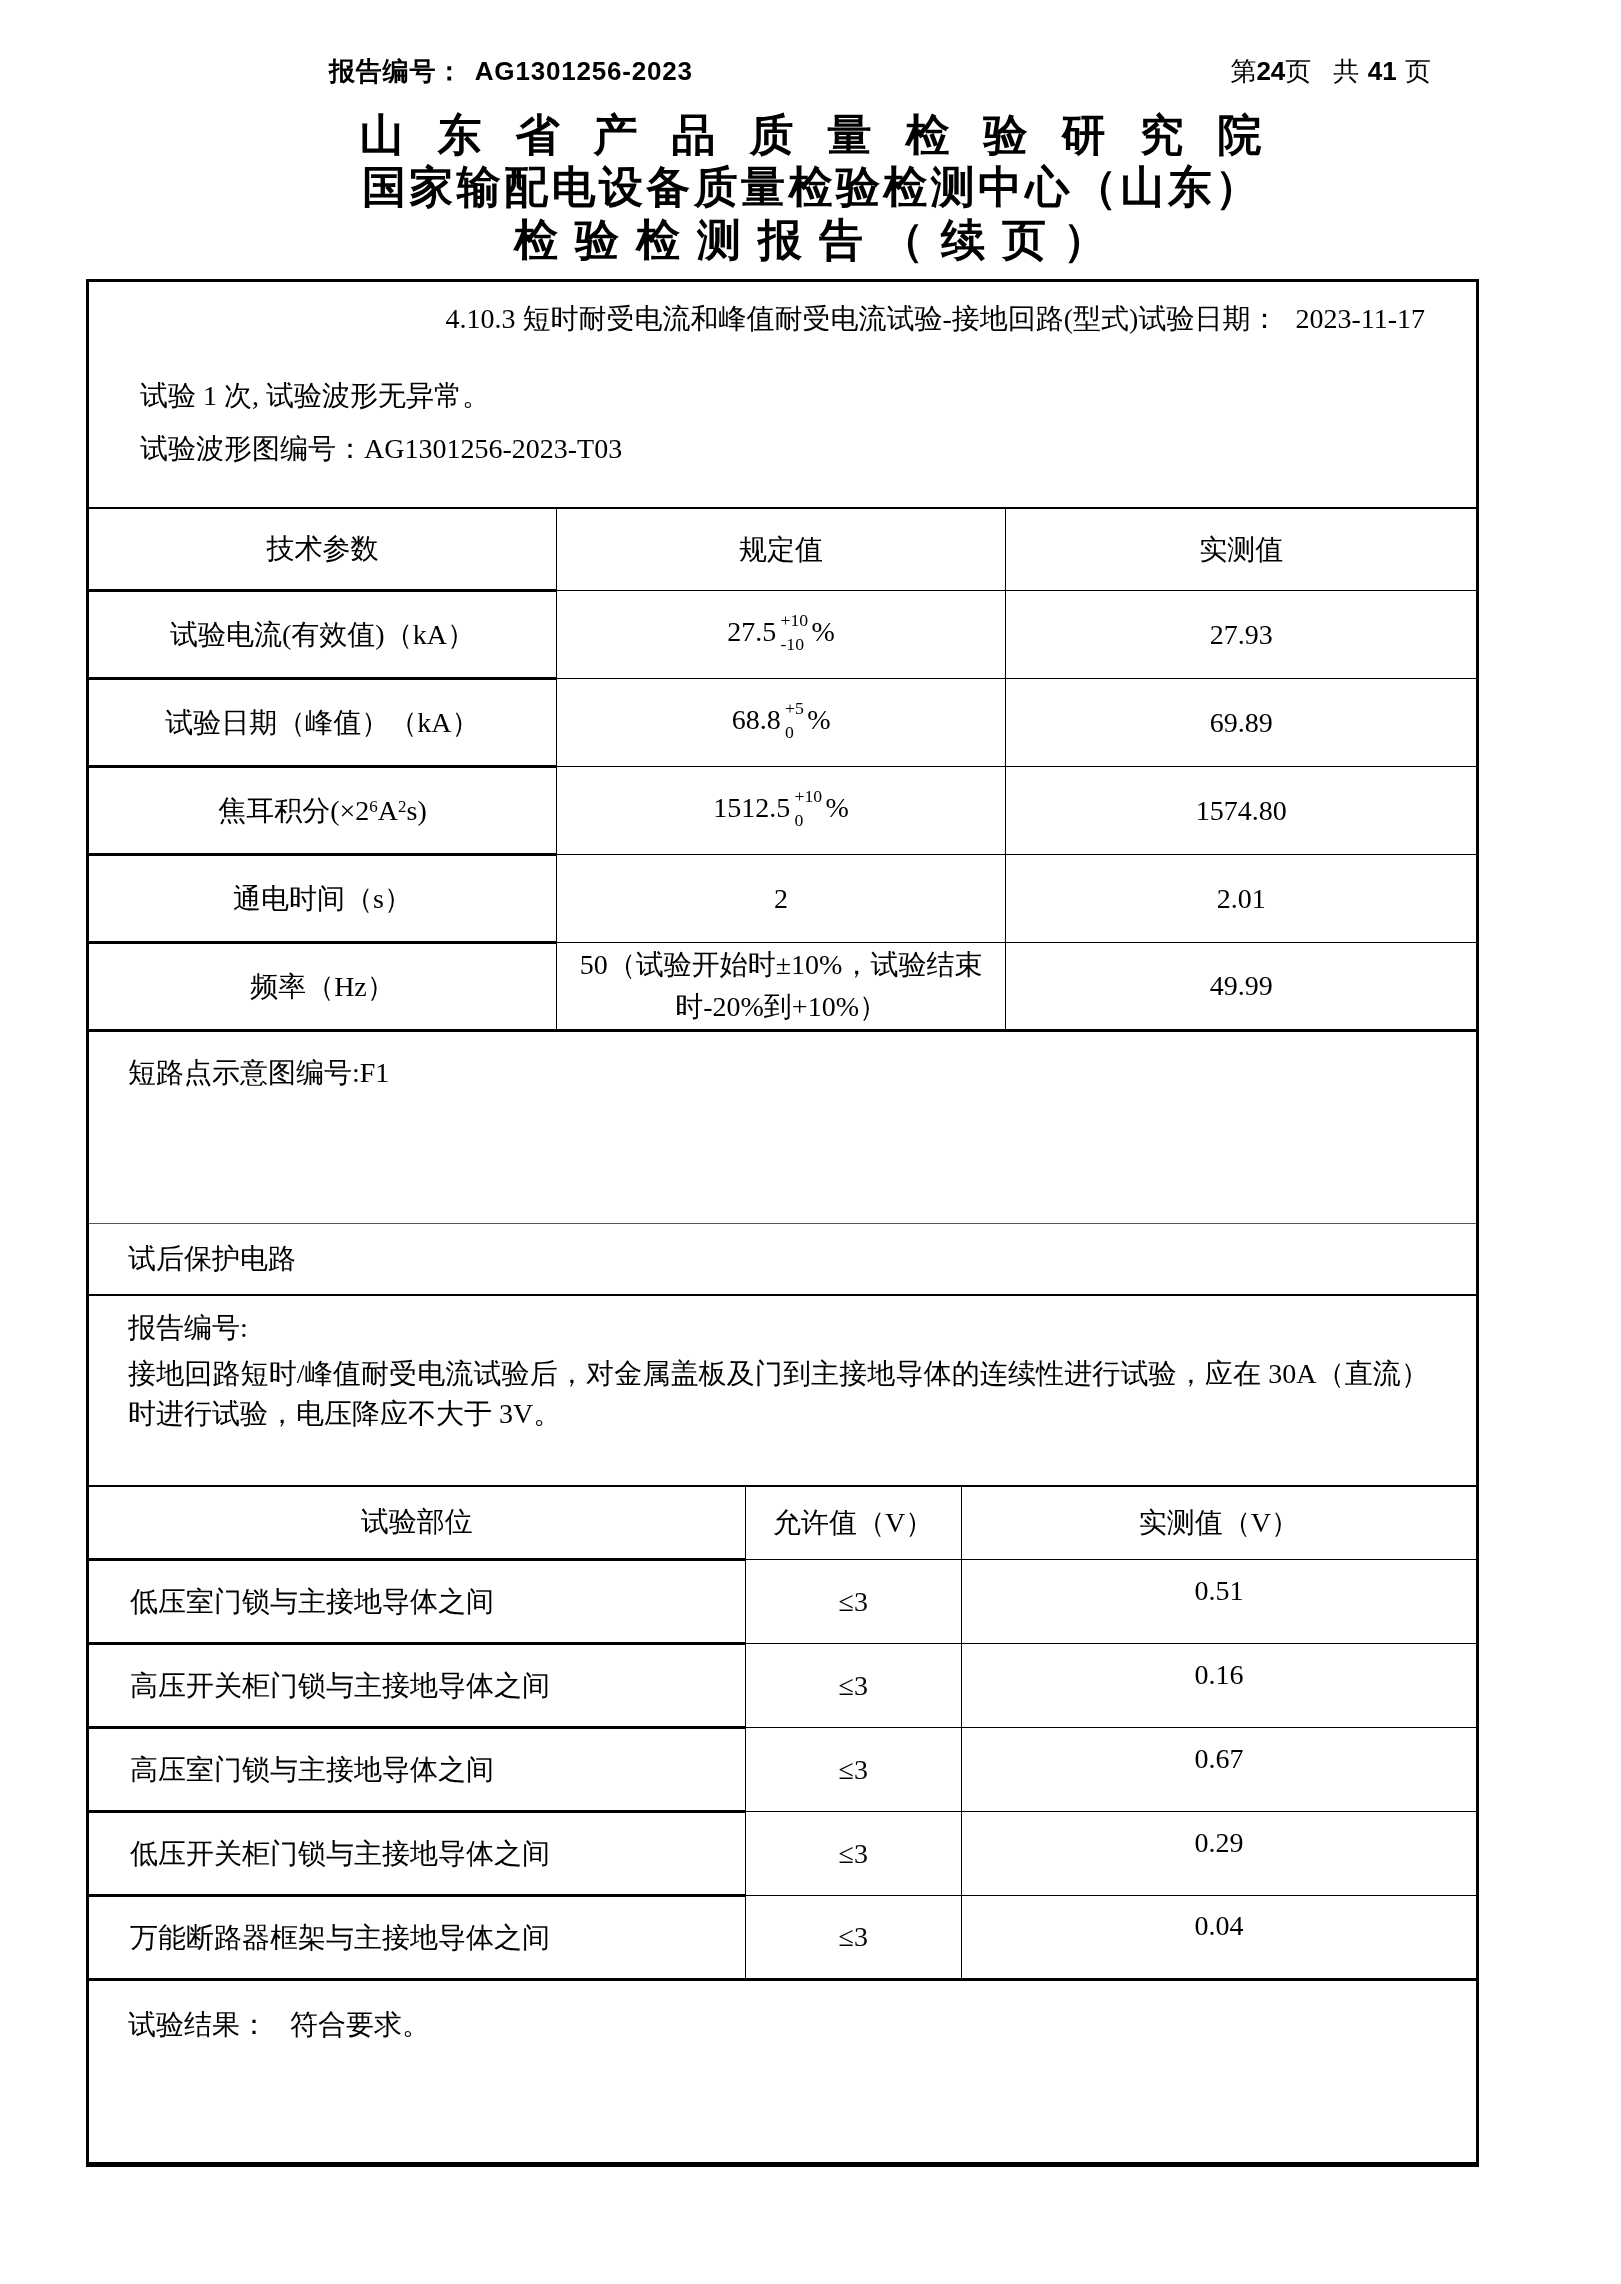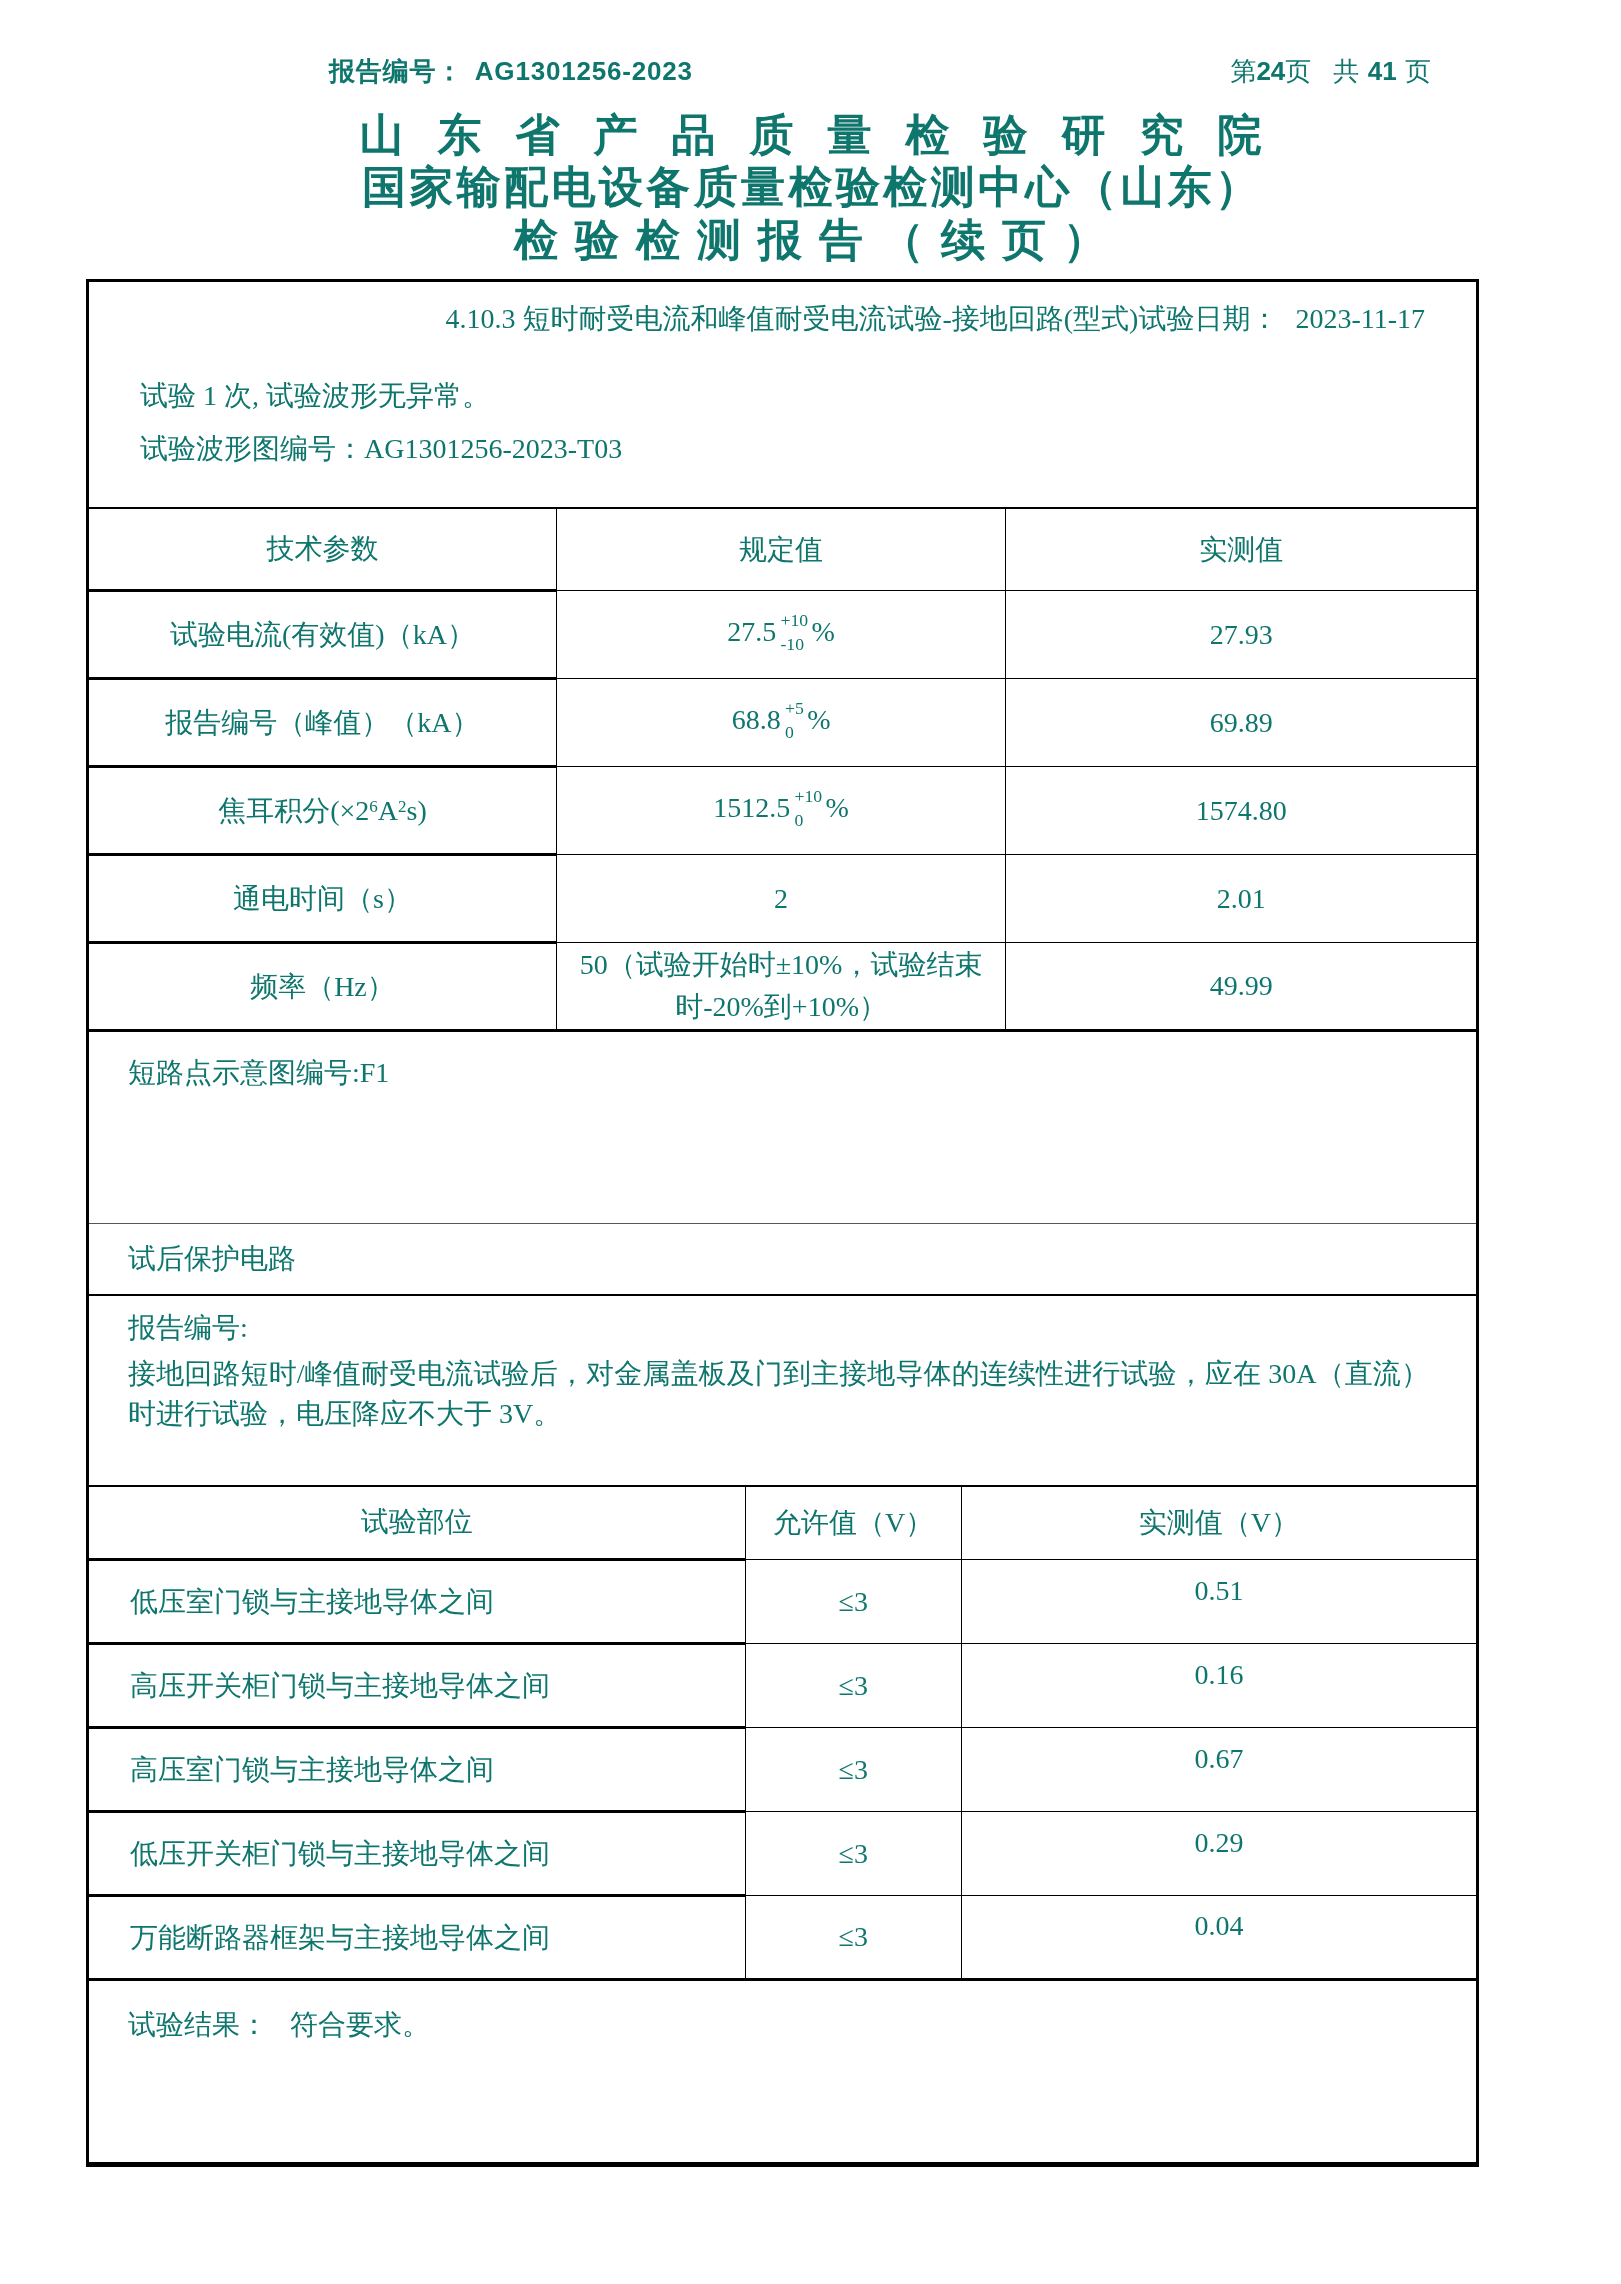--- a/index.html
+++ b/index.html
@@ -1,19 +1,19 @@
 <!DOCTYPE html>
 <html style="font-size:13.5px"><head>
 <meta charset="utf-8">
 <style>
   * { margin:0; padding:0; box-sizing:border-box; }
   html,body { background:#ffffff; }
   .page {
     position:relative; width:1621px; height:2284px; background:#ffffff;
-    font-family:"Liberation Serif","DejaVu Serif",serif; color:#0f766e;
+    font-family:"Liberation Serif","DejaVu Serif",serif; color:#000000;
     overflow:hidden;
   }
   
   .doc-header {
     display:flex; justify-content:space-between; align-items:flex-end;
     margin:54px 190px 0 329px; height:35px;
     font-family:"Liberation Sans","DejaVu Sans",sans-serif;
     font-size:26px; font-weight:bold;
   }
   .doc-number { letter-spacing:0.8px; }
@@ -121,21 +121,21 @@
         <td>试验电流(有效值)（kA）</td>
         <td>
           <span>27.5</span><span class="tol">
                 <span class="ts">+10</span>
                 <span class="tb">-10</span>
               </span><span>%</span>
         </td>
         <td>27.93</td>
       </tr>
       <tr>
-        <td>报告编号（峰值）（kA）</td>
+        <td>试验日期（峰值）（kA）</td>
         <td>
           <span>68.8</span><span class="tol">
                 <span class="ts">+5</span>
                 <span class="tb">0</span>
               </span><span>%</span>
         </td>
         <td>69.89</td>
       </tr>
       <tr>
         <td>

